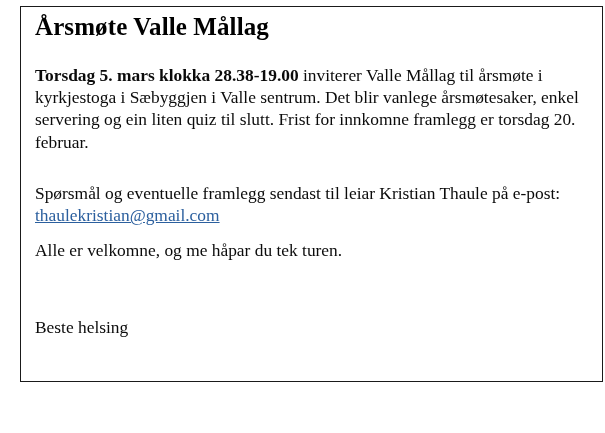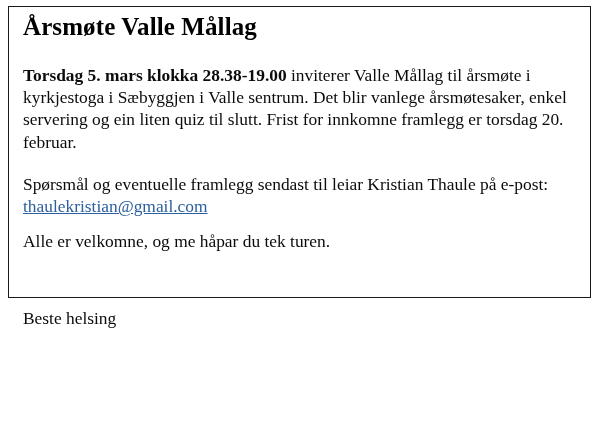--- a/index.html
+++ b/index.html
@@ -9,24 +9,24 @@
   }
   body {
     width: 605px;
     height: 433px;
     overflow: hidden;
     font-family: "Liberation Serif", "DejaVu Serif", serif;
   }
 
   #document-frame {
     position: absolute;
-    left: 8px;
+    left: 20px;
     top: 6px;
     width: 583px;
-    height: 292px;
+    height: 376px;
     border: 1.5px solid #1a1a1a;
     background: #ffffff;
     box-sizing: border-box;
   }
 
   #content-area {
     position: absolute;
     left: 14px;
     top: 5px;
     right: 10px;
@@ -50,21 +50,21 @@
     line-height: 1.285;
     margin: 0;
     padding: 0;
     width: 567px;
   }
 
   #paragraph-invitation {
     margin-top: 22px;
   }
   #paragraph-contact {
-    margin-top: 20px;
+    margin-top: 29px;
   }
   #paragraph-welcome {
     margin-top: 12px;
   }
   #paragraph-regards {
     margin-top: 55px;
   }
   #paragraph-signature {
     margin-top: 20px;
   }

